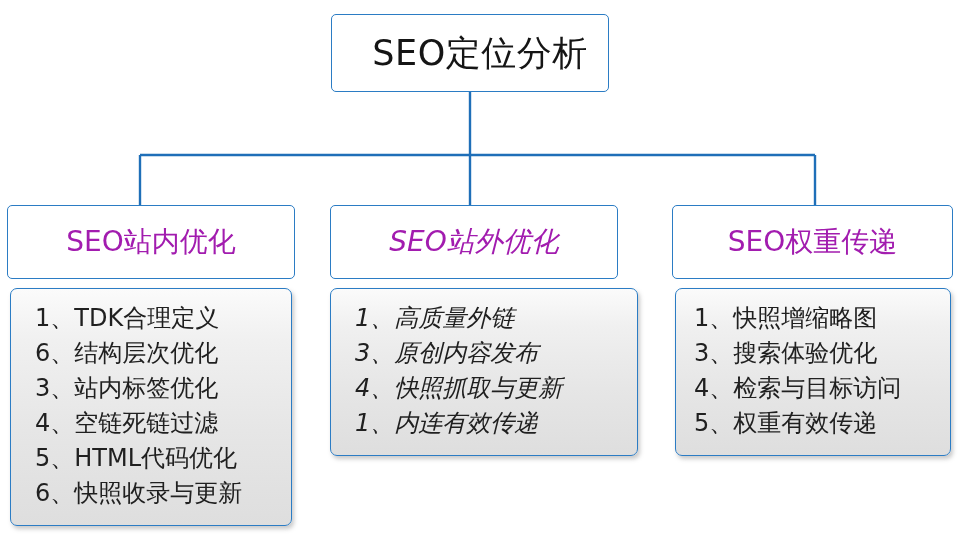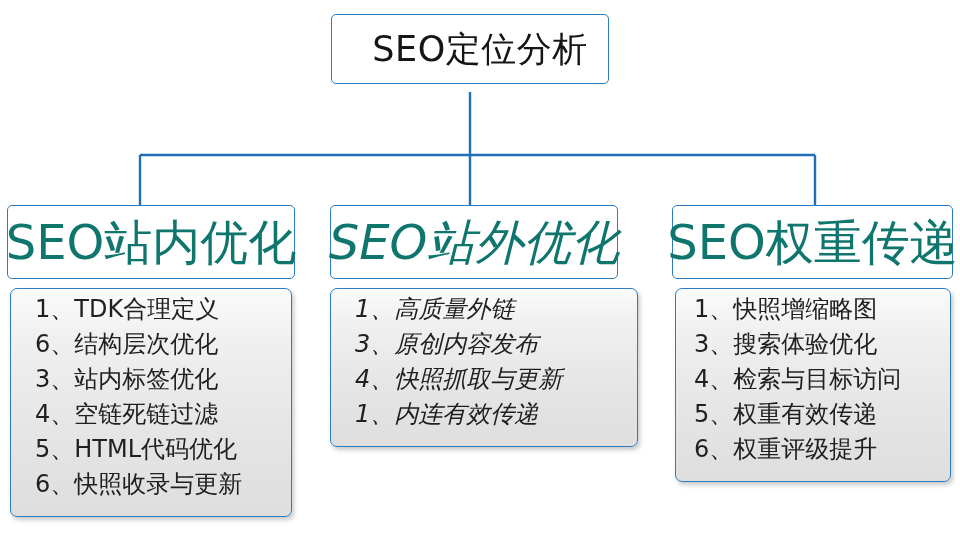--- a/index.html
+++ b/index.html
@@ -28,21 +28,21 @@
     height: 550px;
     pointer-events: none;
   }
 
   
   .root-box {
     position: absolute;
     left: 331px;
     top: 14px;
     width: 278px;
-    height: 70px;
+    height: 78px;
     box-sizing: border-box;
     border: 1.6px solid #2b7cc4;
     border-radius: 5px;
     background: #ffffff;
     display: flex;
     align-items: center;
     justify-content: center;
     padding-left: 20px;
   }
   .root-box .title {
@@ -66,34 +66,34 @@
     box-sizing: border-box;
     height: 74px;
     border: 1.6px solid #2b7cc4;
     border-radius: 5px;
     background: #ffffff;
     display: flex;
     align-items: center;
     justify-content: center;
   }
   .cat-box .cat-title {
-    font-size: 48px;
+    font-size: 28px;
     line-height: 1;
-    color: #0f766e;
+    color: #a21caf;
     white-space: nowrap;
   }
 
   .item-box {
     box-sizing: border-box;
     margin-top: 9px;
     border: 1.6px solid #2b7cc4;
     border-radius: 7px;
     background: linear-gradient(180deg, #fbfbfb 0%, #f0f0f0 22%, #e6e6e6 60%, #dedede 100%);
     box-shadow: 2px 3px 4px rgba(120,120,120,0.40);
-    padding: 3px 0 14px 0;
+    padding: 12px 0 14px 0;
   }
   .col-1 .item-box { margin-left: 3px; width: 282px; }
   .col-2 .item-box { margin-left: 0; width: 308px; }
   .col-3 .item-box { margin-left: 3px; width: 276px; }
 
   .item-list {
     list-style: none;
     margin: 0;
     padding: 0;
   }
@@ -161,18 +161,17 @@
   <div class="column col-3">
     <div class="cat-box">
       <span class="cat-title">SEO权重传递</span>
     </div>
     <div class="item-box">
       <ul class="item-list">
         <li>1、快照增缩略图</li>
         <li>3、搜索体验优化</li>
         <li>4、检索与目标访问</li>
         <li>5、权重有效传递</li>
-        <li>6、权重评级提升</li>
       </ul>
     </div>
   </div>
 
 </div>
 
 </body></html>

